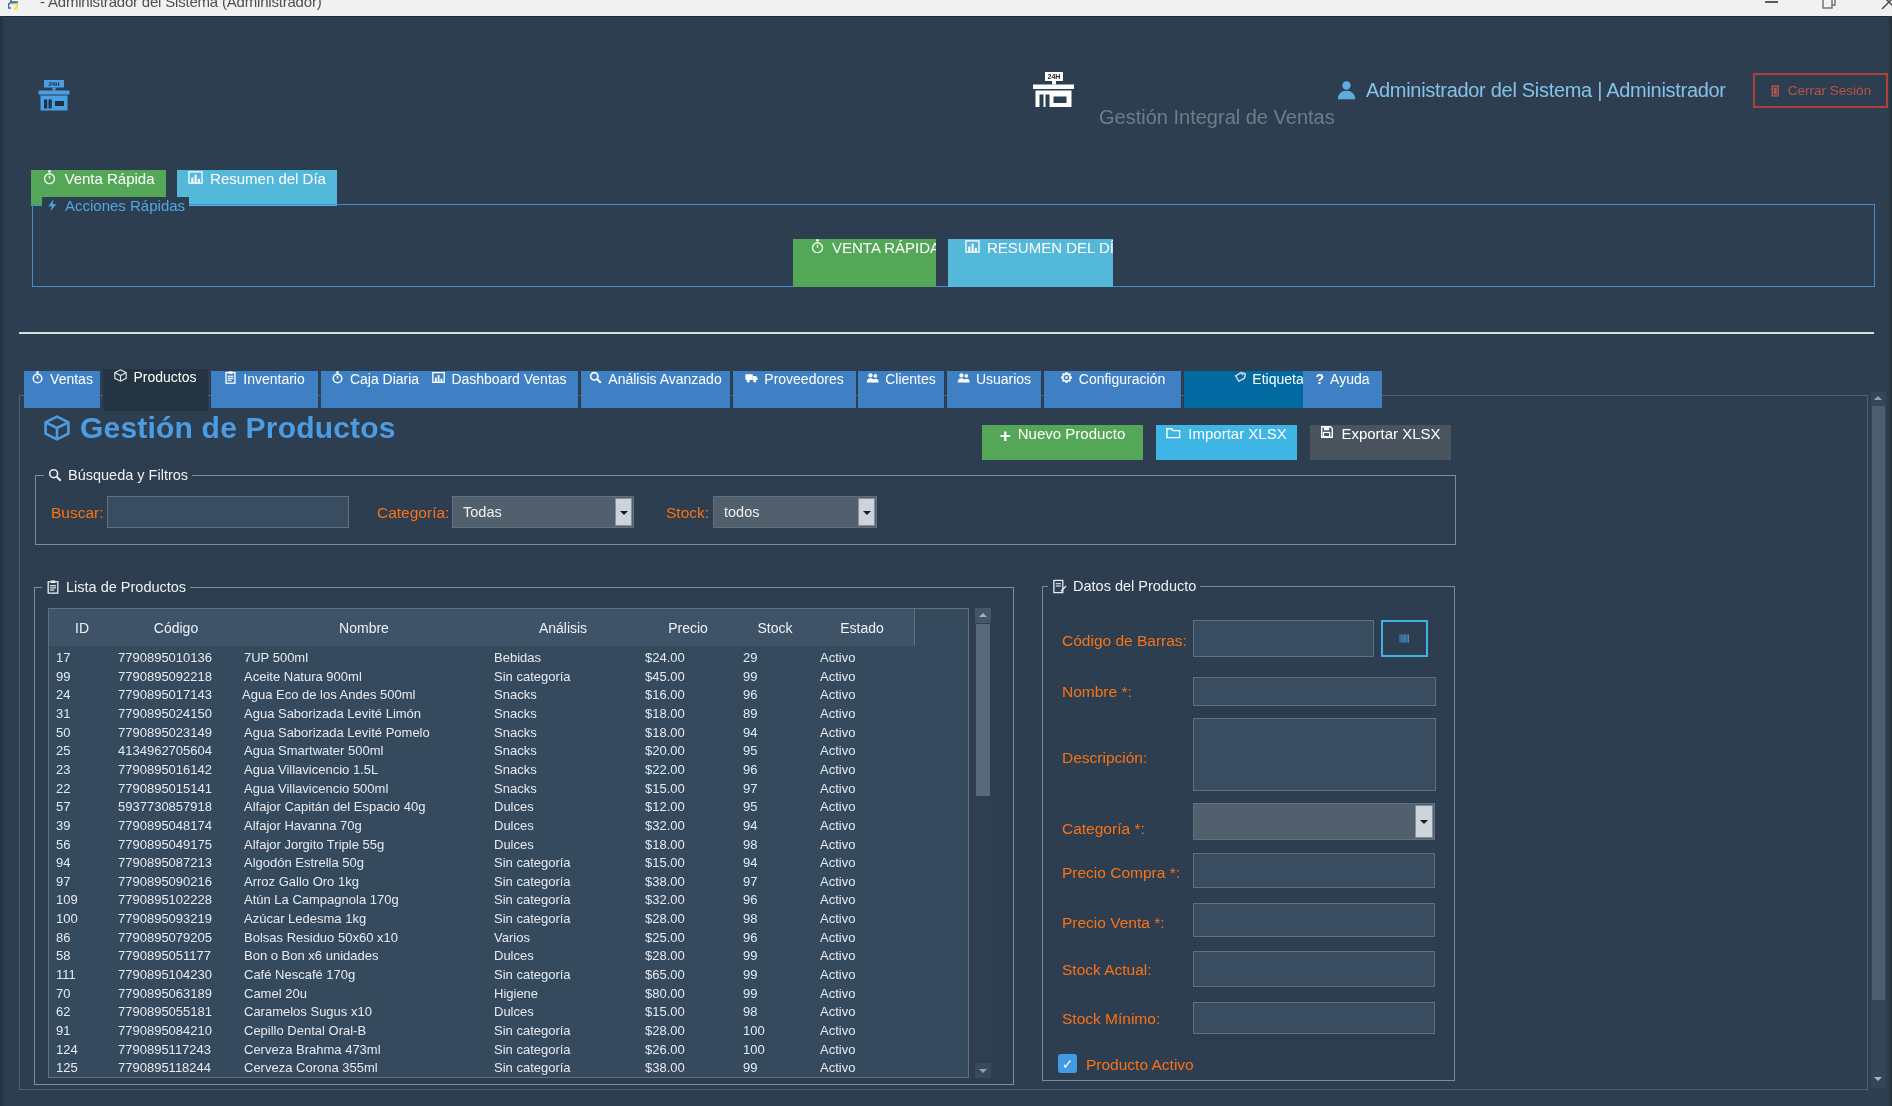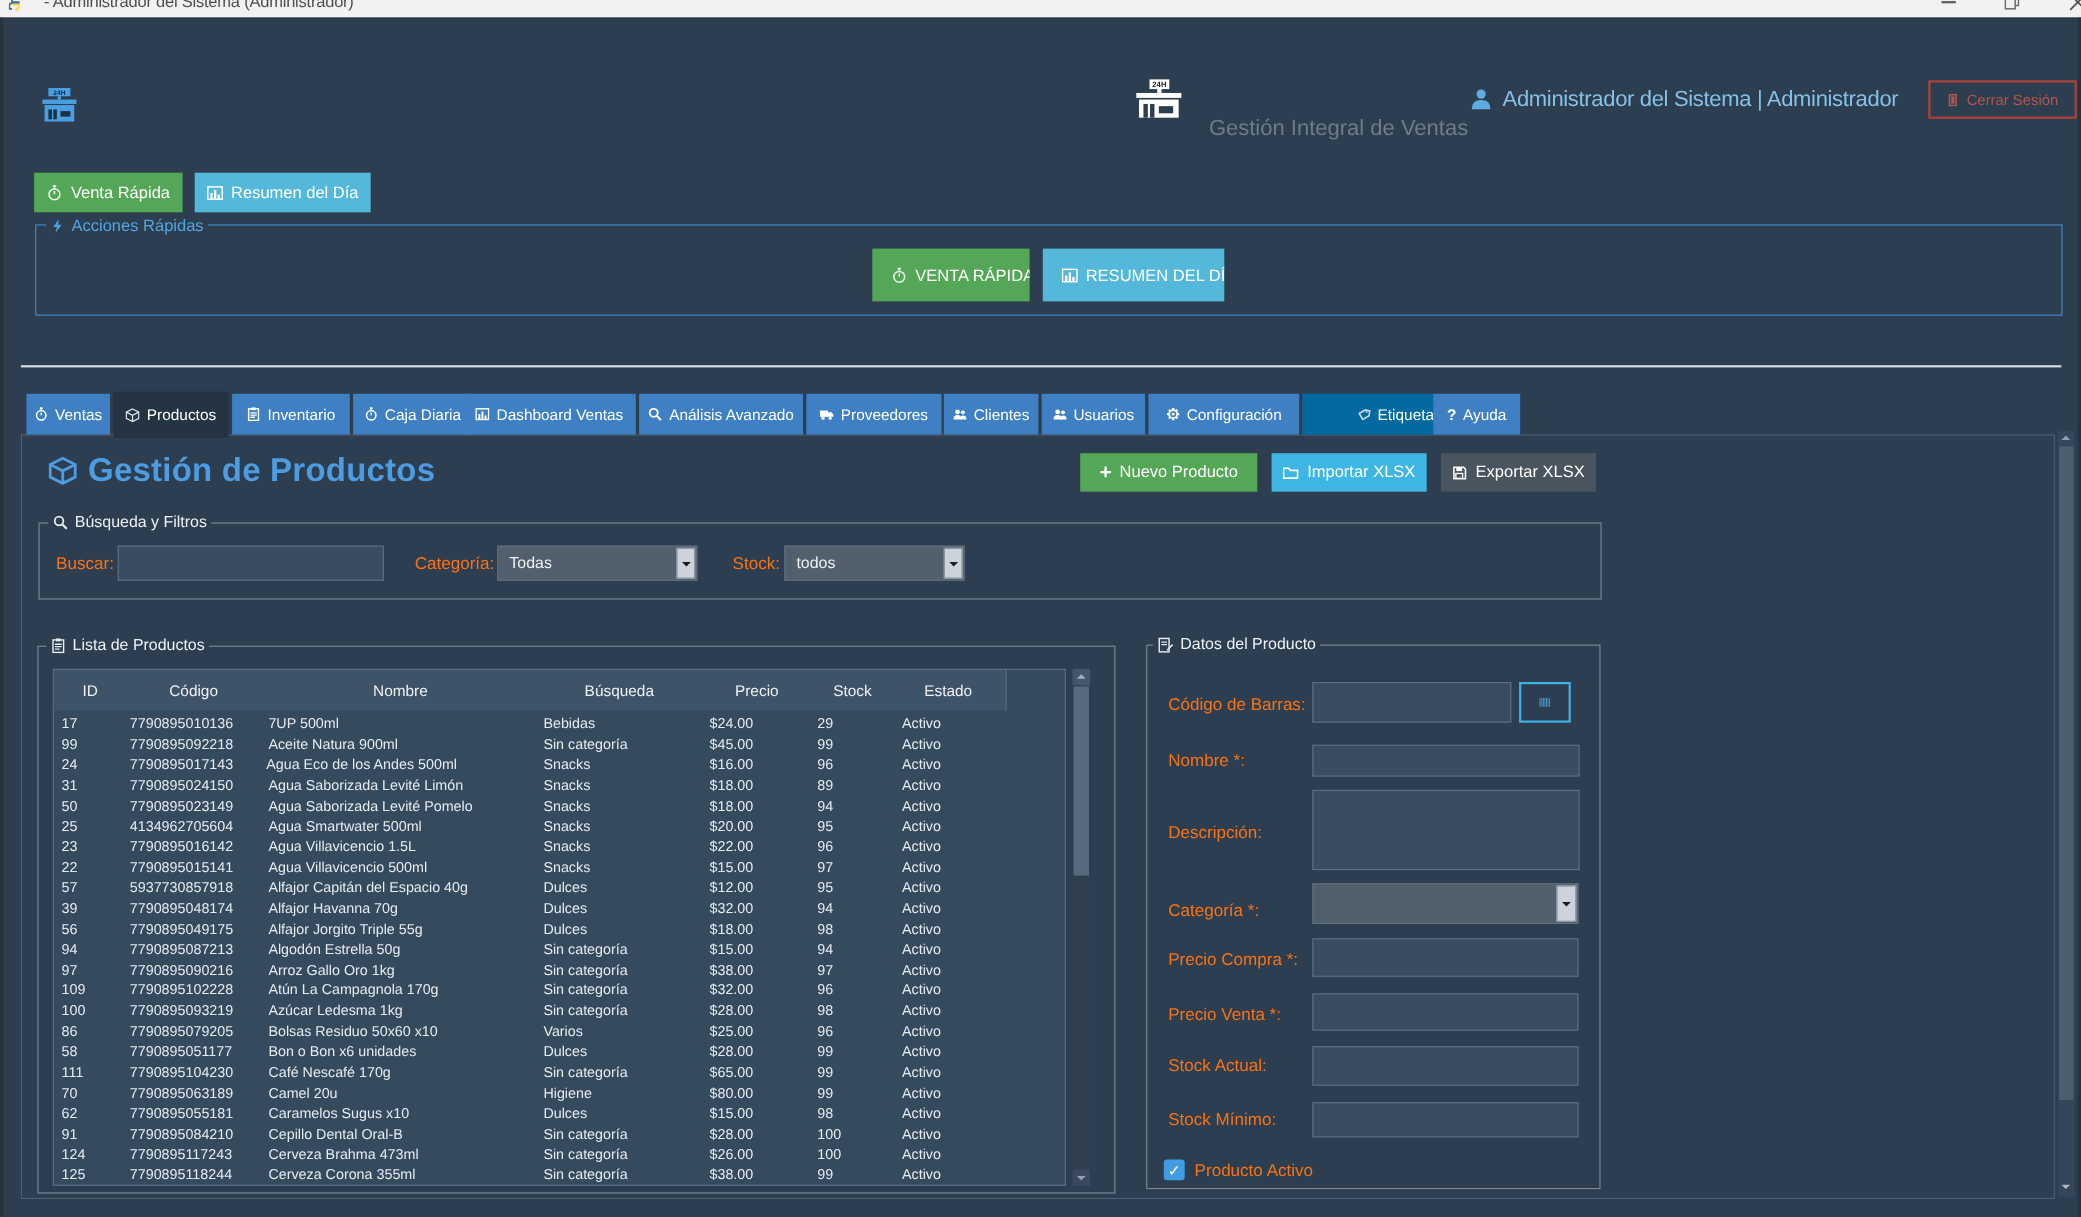--- a/index.html
+++ b/index.html
@@ -6,21 +6,21 @@
 body { font-family:"Liberation Sans",sans-serif; background:#2c3e50; position:relative; }
 .abs { position:absolute; }
 .inp { position:absolute; background:#394c60; border:1px solid #5d7184; }
 .combo { position:absolute; background:#525f6d; border:1px solid #5d7184; }
 .combobtn { position:absolute; right:1px; top:1px; bottom:1px; width:17px; background:#cdd3da; border:1px solid #888f96; }
 .combobtn:after { content:""; position:absolute; left:4px; top:45%; border:4.5px solid transparent; border-top-color:#1b1b1b; }
 .gb { position:absolute; border:1px solid #7f8a95; }
 .gblabel { position:absolute; background:#2c3e50; padding:0 4px; color:#eef2f5; font-size:15px; white-space:nowrap; display:flex; align-items:center; gap:6px; }
 .btn svg { flex:none; }
 .gblabel svg { flex:none; }
-.btn { position:absolute; display:flex; align-items:center; justify-content:center; color:#fff; white-space:nowrap; overflow:hidden; gap:7px; }
+.btn { position:absolute; display:flex; align-items:flex-start; justify-content:center; color:#fff; white-space:nowrap; overflow:hidden; gap:7px;margin-top:13px; }
 .trow { position:absolute; left:0; width:100%; height:19px; }
 .trow span { position:absolute; top:0; font-size:13px; color:#e6ebf0; white-space:nowrap; }
 .thead span { position:absolute; font-size:14px; color:#eef2f5; transform:translateX(-50%); white-space:nowrap; }
 .flbl { position:absolute; color:#f97316; font-size:15.5px; white-space:nowrap; }
 </style></head>
 <body>
 
 <div class="abs" style="left:0;top:0;width:1892px;height:16px;background:#f1f1f1;overflow:hidden;">
   <div class="abs" style="left:8px;top:-4px;"><svg width="12" height="14" viewBox="0 0 12 14" style="">
         <path d="M6 1 C3 1 3 3 3 4 L3 6 L9 6 L9 7 L2 7 C0.5 7 0.5 9 0.5 10 L0.5 12 L3 12" fill="none" stroke="#3a6ea5" stroke-width="1.6"></path>
@@ -285,21 +285,21 @@
     </svg>
     <span style="font-size:14.5px;">Lista de Productos</span>
   </div>
 
 <div class="abs" style="left:48px;top:608px;width:921px;height:470px;background:#364a5e;border:1px solid #61707f;overflow:hidden;">
   <div class="abs" style="left:0;top:0;width:866px;height:37px;background:#3e5268;border-right:1px solid #61707f;"></div>
   <div class="thead" style="position:absolute;top:11px;left:0;width:100%;">
     <span style="left:33px;">ID</span>
     <span style="left:127px;">Código</span>
     <span style="left:315px;">Nombre</span>
-    <span style="left:514px;">Búsqueda</span>
+    <span style="left:514px;">Análisis</span>
     <span style="left:639px;">Precio</span>
     <span style="left:726px;">Stock</span>
     <span style="left:813px;">Estado</span>
   </div>
   <div class="abs" style="left:0;top:0;width:100%;height:100%;" id="rows">
 <div class="trow" style="top:41.0px">
         <span style="left:7px">17</span>
         <span style="left:69px">7790895010136</span>
         <span style="left:195px">7UP 500ml</span>
         <span style="left:445px">Bebidas</span>

